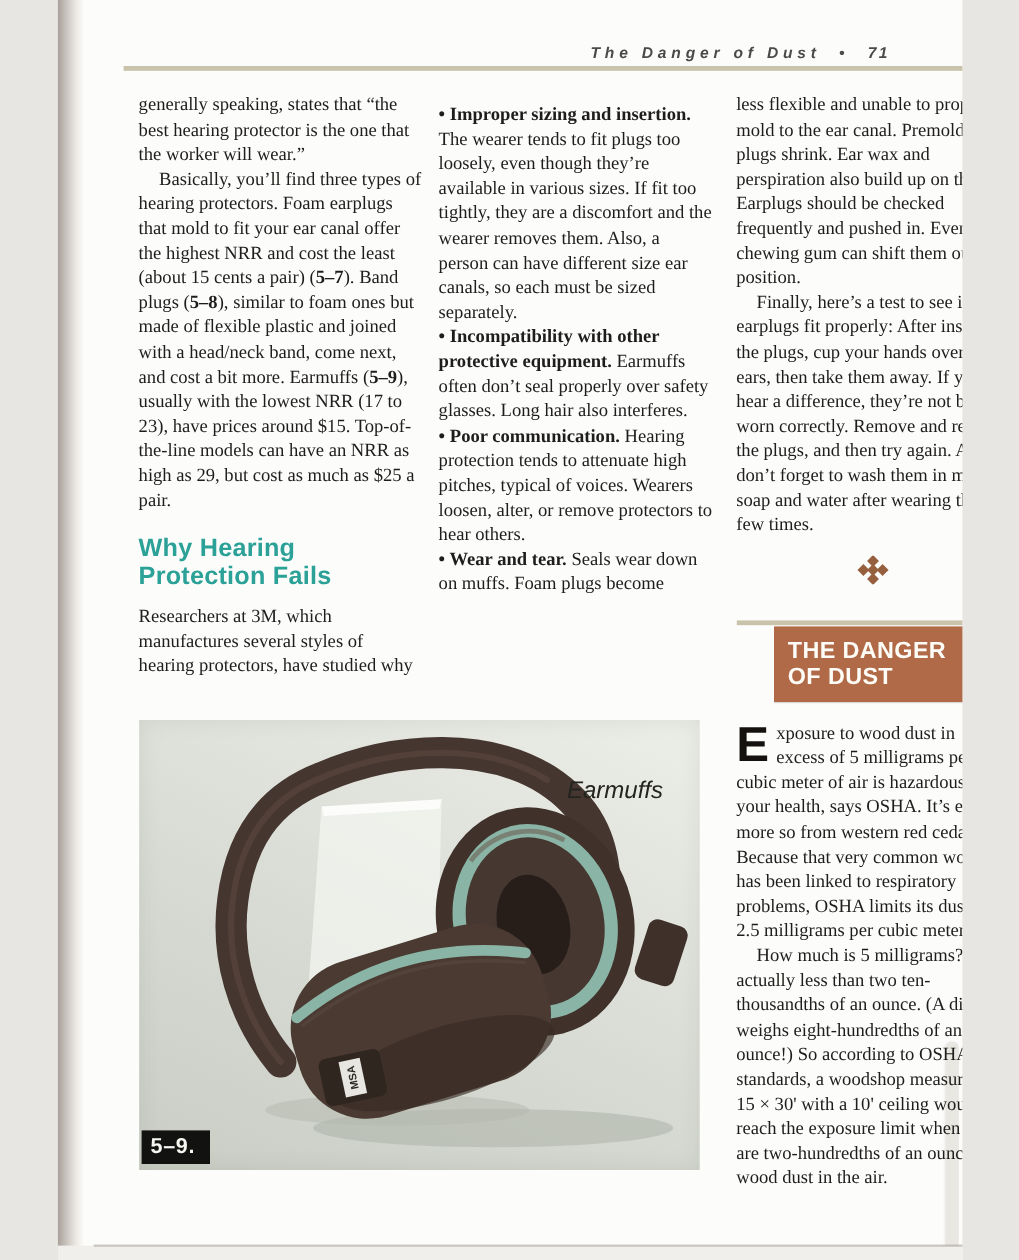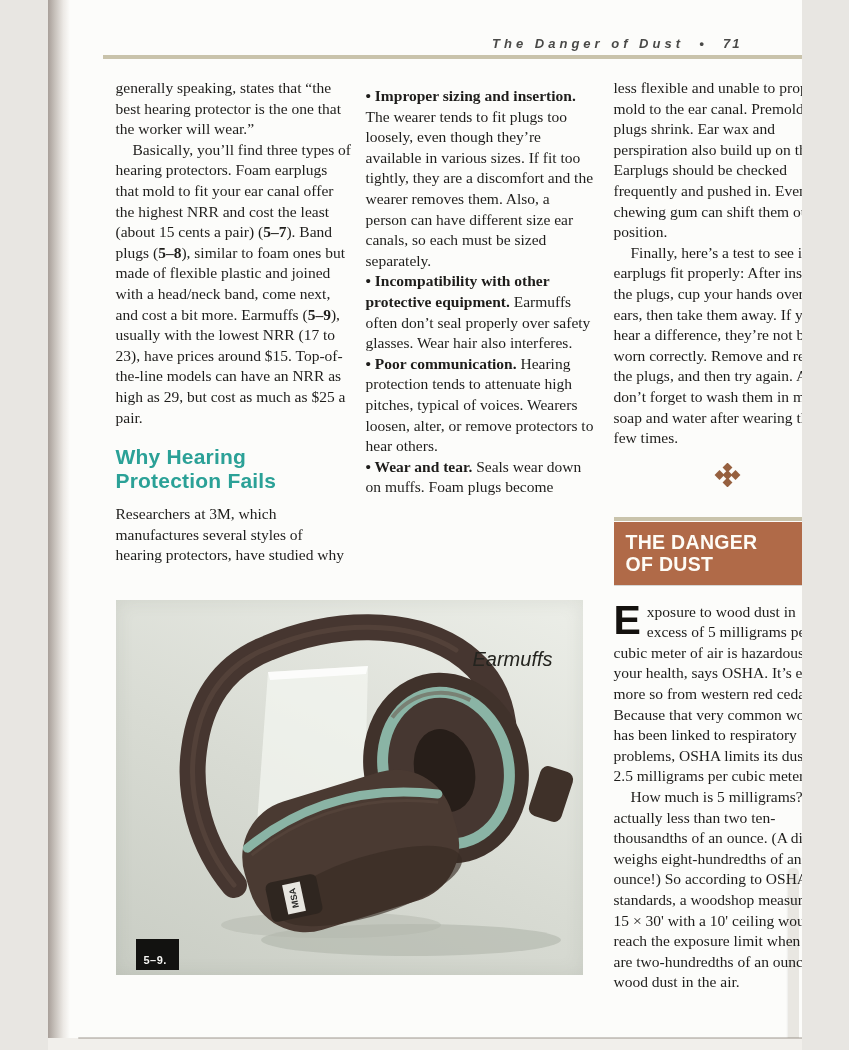--- a/index.html
+++ b/index.html
@@ -54,20 +54,21 @@
 
   
   .danger-box-wrap{margin-top:30px;}
   .danger-rule{width:216px;height:4px;background:#c9c3ab;}
   .danger-box{
     width:192px;background:#b06a48;color:#fefcf6;
     padding:9px 0 10px 12px;margin-top:1px;
     font-family:"Liberation Sans","DejaVu Sans",sans-serif;
     font-weight:bold;font-size:19.5px;line-height:22px;letter-spacing:.3px;
     box-shadow:0 1px 0 rgba(0,0,0,.15);
+    margin-left:31px;
   }
   .danger-text{margin-top:17px;}
   .dropcap{
     float:left;
     font-family:"Liberation Sans","DejaVu Sans",sans-serif;
     font-weight:bold;font-size:41px;line-height:33px;
     padding:2px 6px 0 0;color:#14110e;
   }
 
   
@@ -75,25 +76,25 @@
     position:absolute;left:68px;top:600px;width:467px;height:375px;
     background:linear-gradient(205deg,#eceee8 0%,#d8dbd3 55%,#c9cdc4 100%);
     box-shadow:inset 0 0 18px rgba(90,95,85,.12);
   }
   .photo-caption{
     position:absolute;top:48px;right:30px;
     font-family:"Liberation Sans","DejaVu Sans",sans-serif;
     font-style:italic;font-size:20px;color:#24241f;
   }
   .figure-label{
-    position:absolute;left:20px;bottom:5px;
+    position:absolute;left:2px;bottom:5px;
     background:#121210;color:#f5f5f2;
     font-family:"Liberation Sans","DejaVu Sans",sans-serif;
-    font-weight:bold;font-size:11px;letter-spacing:.5px;
-    padding:15px 12px 4px 8px;
+    font-weight:bold;font-size:18px;letter-spacing:.5px;
+    padding:3px 12px 4px 8px;
   }
   .photo svg{position:absolute;left:0;top:0;}
 </style>
 </head>
 <body>
 
 <div class="page">
 
   <div class="gutter-left"></div>
   <div class="edge-right"></div>
@@ -108,21 +109,21 @@
     <p class="para indent"><span>Basically, you’ll find three types of hearing protectors. Foam earplugs that mold to fit your ear canal offer the highest NRR and cost the least (about 15 cents a pair) (</span><span class="b">5–7</span><span>). Band plugs (</span><span class="b">5–8</span><span>), similar to foam ones but made of flexible plastic and joined with a head/neck band, come next, and cost a bit more. Earmuffs (</span><span class="b">5–9</span><span>), usually with the lowest NRR (17 to 23), have prices around $15. Top-of-the-line models can have an NRR as high as 29, but cost as much as $25 a pair.</span></p>
     <div class="section-heading">
       <div>Why Hearing</div>
       <div>Protection Fails</div>
     </div>
     <p class="para">Researchers at 3M, which manufactures several styles of hearing protectors, have studied why</p>
   </div>
 
   <div class="col col2">
     <p class="para space-above"><span class="b">• </span><span class="b">Improper sizing and insertion.</span> <span>The wearer tends to fit plugs too loosely, even though they’re available in various sizes. If fit too tightly, they are a discomfort and the wearer removes them. Also, a person can have different size ear canals, so each must be sized separately.</span></p>
-    <p class="para space-above"><span class="b">• </span><span class="b">Incompatibility with other protective equipment.</span> <span>Earmuffs often don’t seal properly over safety glasses. Wear hair also interferes.</span></p>
+    <p class="para space-above"><span class="b">• </span><span class="b">Incompatibility with other protective equipment.</span> <span>Earmuffs often don’t seal properly over safety glasses. Long hair also interferes.</span></p>
     <p class="para space-above"><span class="b">• </span><span class="b">Poor communication.</span> <span>Hearing protection tends to attenuate high pitches, typical of voices. Wearers loosen, alter, or remove protectors to hear others.</span></p>
     <p class="para space-above"><span class="b">• </span><span class="b">Wear and tear.</span> <span>Seals wear down on muffs. Foam plugs become</span></p>
   </div>
 
   <div class="col col3">
     <p class="para">less flexible and unable to properly mold to the ear canal. Premolded plugs shrink. Ear wax and perspiration also build up on them. Earplugs should be checked frequently and pushed in. Even chewing gum can shift them out of position.</p>
     <p class="para indent space-above">Finally, here’s a test to see if earplugs fit properly: After inserting the plugs, cup your hands over your ears, then take them away. If you hear a difference, they’re not being worn correctly. Remove and refit the plugs, and then try again. And don’t forget to wash them in mild soap and water after wearing them a few times.</p>
 
     <svg class="ornament" viewBox="0 0 34 24" xmlns="http://www.w3.org/2000/svg">
       <g fill="#96603f">

